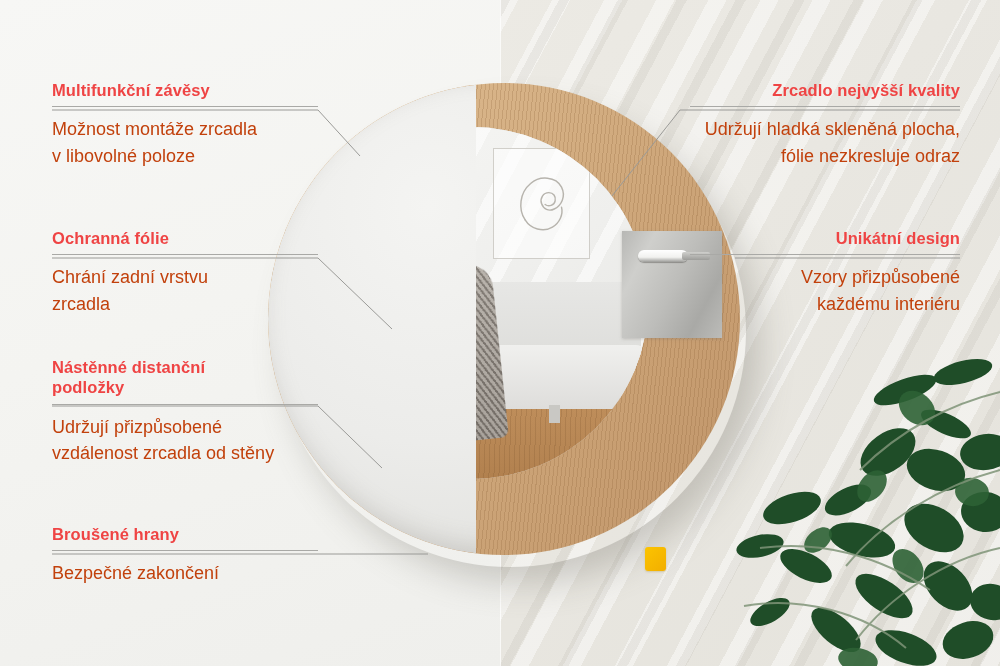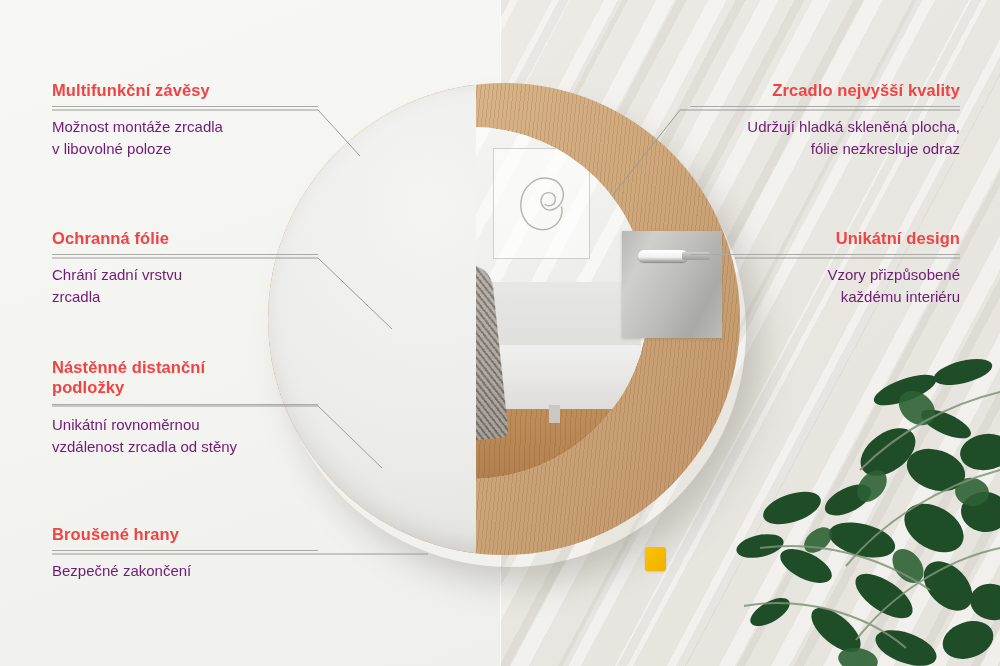--- a/index.html
+++ b/index.html
@@ -176,21 +176,21 @@
 
   
   .callout{position:absolute;}
   .callout h3{
     margin:0 0 6px 0;
     font-size:16.5px;font-weight:bold;color:#ef4444;letter-spacing:.1px;
     line-height:1.24;
   }
   .callout .rule{height:1px;background:#a9a9a6;width:100%;}
   .callout p{
-    margin:9px 0 0 0;font-size:15px;color:#701a75;line-height:1.45;font-weight:normal;
+    margin:9px 0 0 0;font-size:18px;color:#c2410c;line-height:1.45;font-weight:normal;
   }
   .left-callout{text-align:left;}
   .right-callout{text-align:right;}
 </style>
 </head>
 <body>
 
 <div id="stage">
 
   <div class="bg-left"></div>
@@ -316,21 +316,21 @@
     </p>
   </div>
 
   <div class="callout left-callout" style="left:52px;top:357px;width:266px;z-index:6">
     <h3>
       <span>Nástěnné distanční</span><br>
       <span>podložky</span>
     </h3>
     <div class="rule"></div>
     <p>
-      <span>Unikátní rovnoměrnou</span><br>
+      <span>Udržují přizpůsobené</span><br>
       <span>vzdálenost zrcadla od stěny</span>
     </p>
   </div>
 
   <div class="callout left-callout" style="left:52px;top:524px;width:266px;z-index:6">
     <h3>Broušené hrany</h3>
     <div class="rule"></div>
     <p>
       <span>Bezpečné zakončení</span>
     </p>

